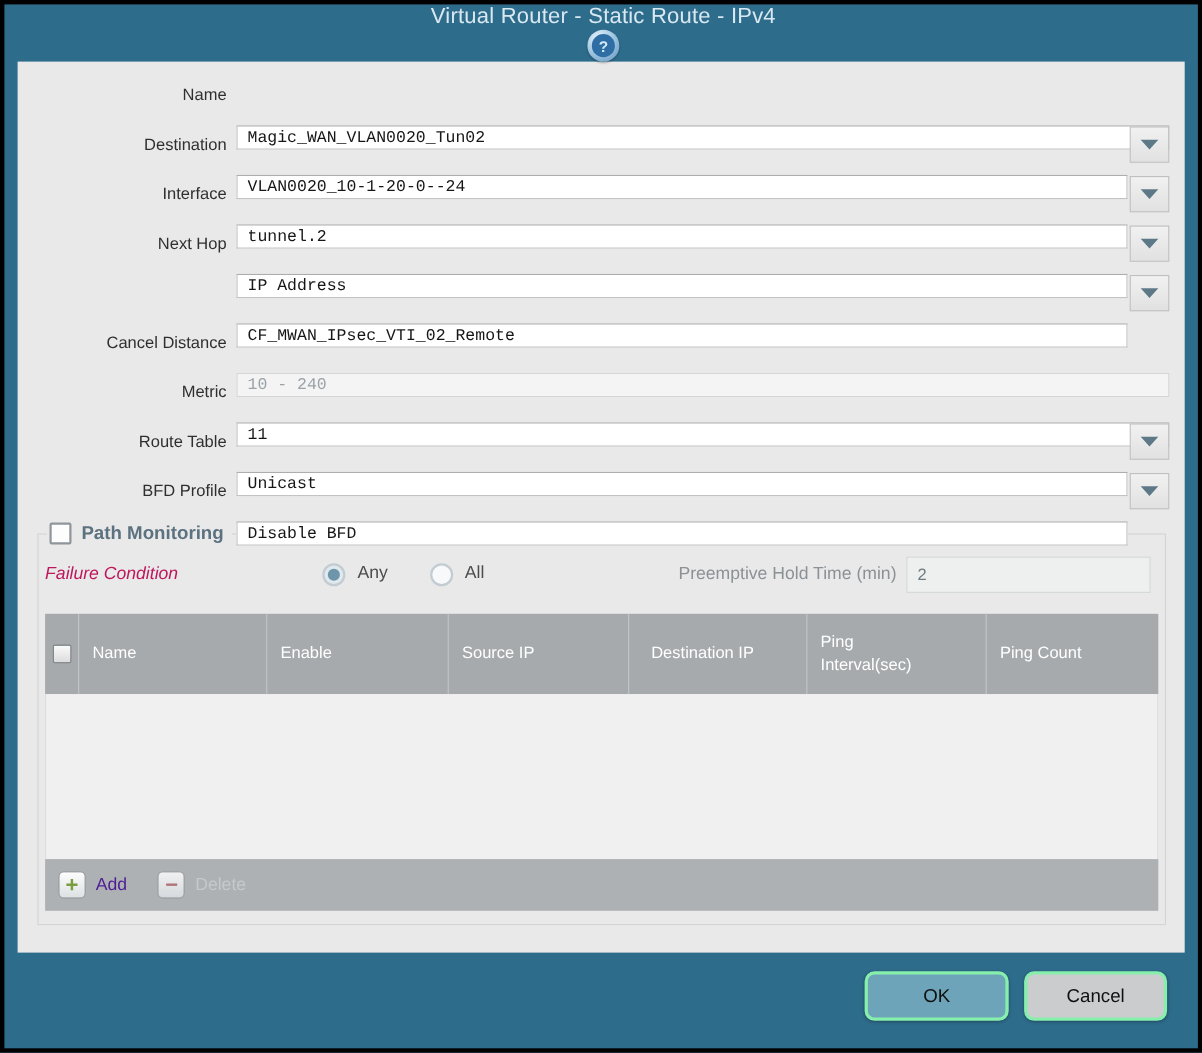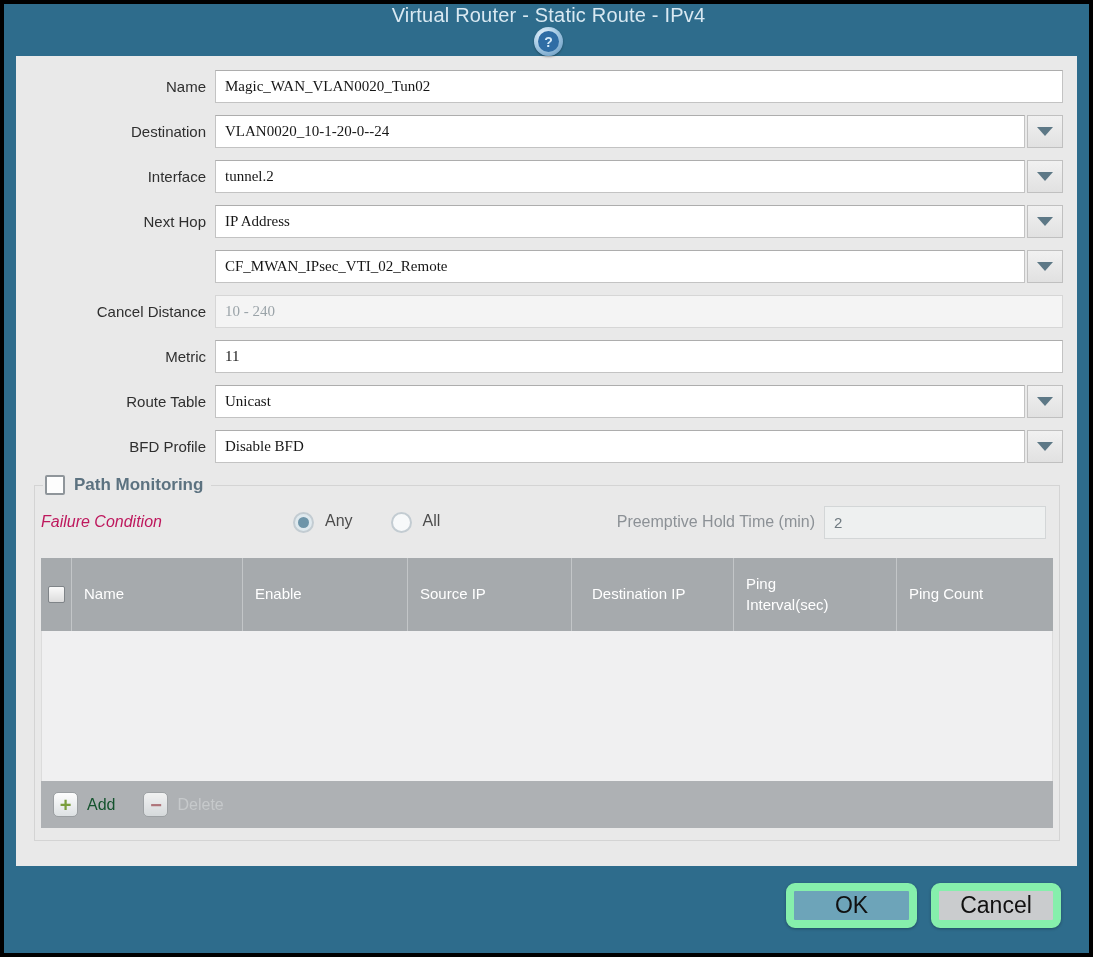--- a/index.html
+++ b/index.html
@@ -43,25 +43,25 @@
     overflow: hidden;
   }
   .form-row { display: flex; align-items: center; height: 33px; margin: 0 14px 12px 0; }
   .form-label {
     width: 199px; flex: none;
     text-align: right; padding-right: 9px;
     font-size: 15px; color: #2f2f2f;
   }
   .field { flex: 1; display: flex; align-items: stretch; height: 33px; }
   .text-input {
-    flex: 1; height: 33px;
+    flex: 1; height: 22px;
     border: 1px solid #c3c3c3; border-top-color: #adadad;
     background: #fff; color: #161616;
     font-size: 15px; padding: 0 9px;
-    font-family: Liberation Serif, serif; outline: none; min-width: 0;
+    font-family: Liberation Mono, monospace; outline: none; min-width: 0; margin-top: 44px;
   }
   .text-input.muted { background: #f4f4f4; border-color: #d6d6d6; }
   .text-input::placeholder { color: #9aa3a8; opacity: 1; }
   .dd-btn {
     width: 36px; margin-left: 2px; flex: none;
     border: 1px solid #c0c0c0;
     background: linear-gradient(#f1f1f1, #e1e1e1);
     display: flex; align-items: center; justify-content: center;
     cursor: pointer;
   }
@@ -140,34 +140,34 @@
   .tool-btn { display: flex; align-items: center; gap: 9px; cursor: pointer; }
   .tool-icon {
     width: 25px; height: 25px; border-radius: 5px;
     background: linear-gradient(#fdfdfd, #dde1e3);
     border: 1px solid #9b9fa2;
     display: flex; align-items: center; justify-content: center;
     font-weight: bold; font-size: 20px; line-height: 1;
   }
   .add-glyph { color: #7a9e3d; }
   .delete-glyph { color: #a14b52; opacity: .8; }
-  .tool-label { color: #14532d; font-size: 16px; }
+  .tool-label { color: #4c1d95; font-size: 16px; }
   .tool-btn.disabled { cursor: default; }
   .tool-btn.disabled .tool-label { color: #c6c9cb; }
   .tool-btn.disabled .tool-icon { opacity: .85; }
   
   .dlg-footer {
     height: 87px;
     display: flex; justify-content: flex-end; align-items: flex-start;
     padding: 17px 28px 0 0; gap: 14px;
   }
   .btn {
     height: 45px; border-radius: 9px;
-    border: 8px solid #86efac;
-    font-size: 23px; color: #101010; font-family: inherit;
+    border: 3px solid #86efac;
+    font-size: 17px; color: #101010; font-family: inherit;
     cursor: pointer; box-shadow: 0 1px 3px rgba(0,0,0,.3);
   }
   .btn-ok { width: 131px; background: #6da4b9; }
   .btn-cancel { width: 130px; background: #caccce; }
 </style>
 </head>
 <body>
 
 <div class="dialog">
 

